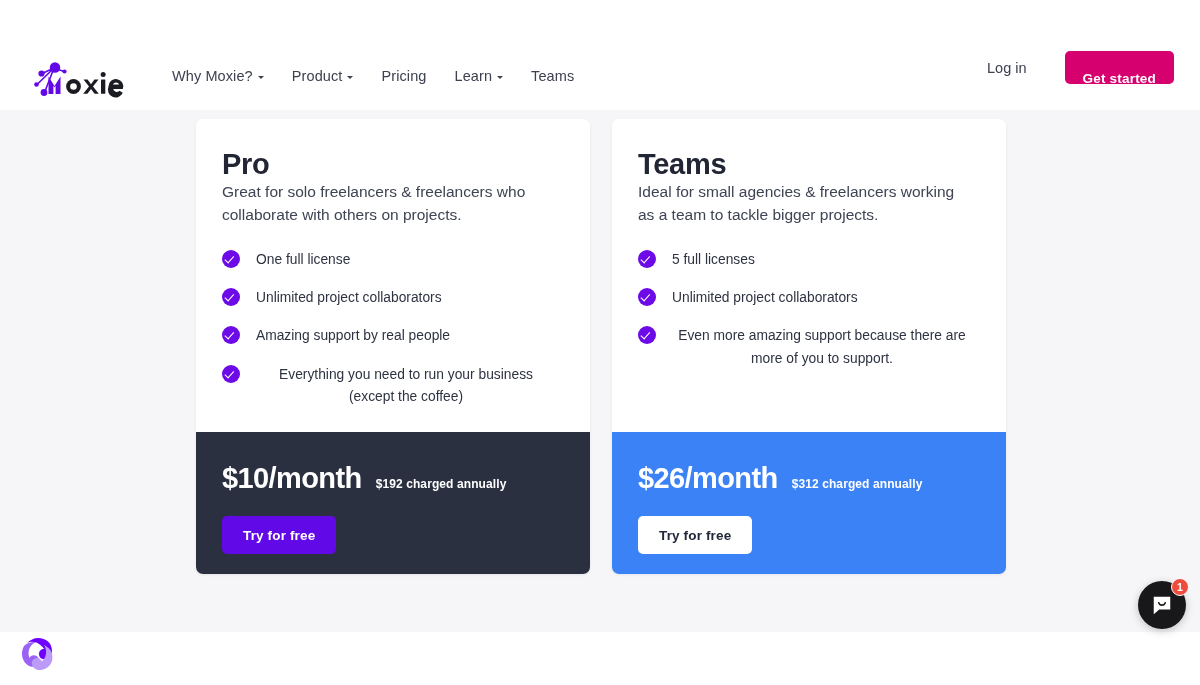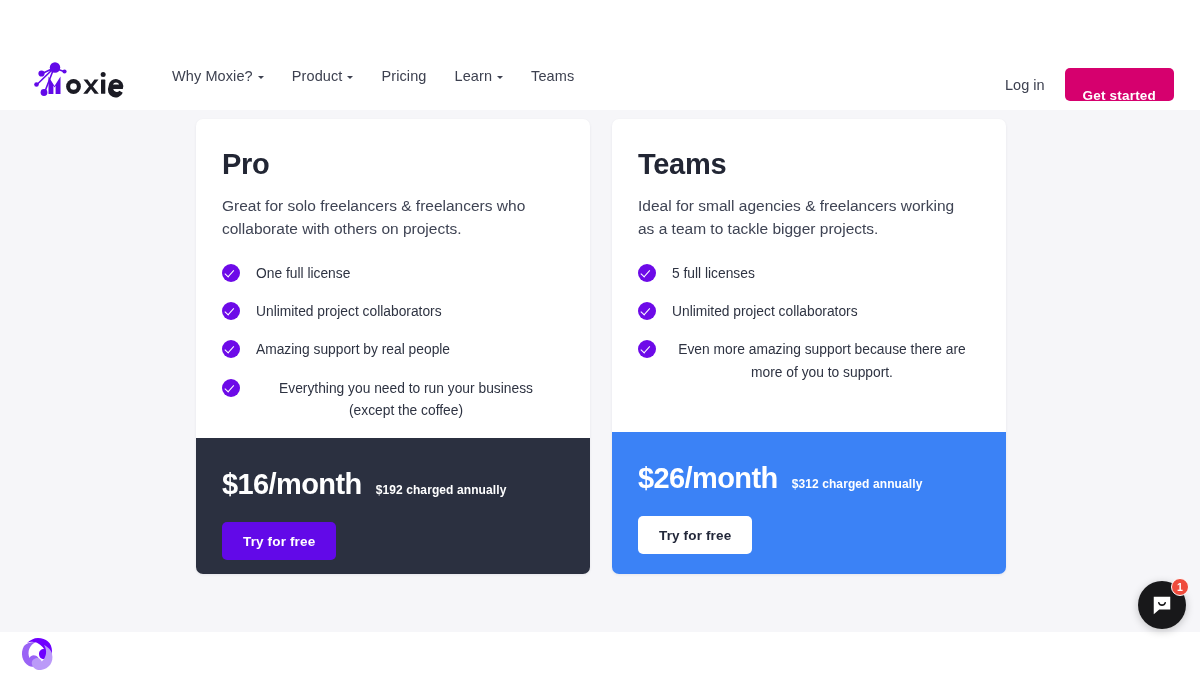--- a/index.html
+++ b/index.html
@@ -72,24 +72,24 @@
     border-right: 3.2px solid transparent;
     border-top: 3.6px solid #3d4150;
     display: inline-block;
     position: relative;
     top: 1px;
   }
 
   .header-right {
     position: absolute;
     right: 26px;
-    top: 68px;
-    display: flex;
-    align-items: center;
-    gap: 20px;
+    top: 51px;
+    display: flex;
+    align-items: center;
+    gap: 38px;
   }
 
   .login-link {
     font-size: 14.5px;
     color: #3d4150;
     cursor: pointer;
     white-space: nowrap;
   }
 
   .get-started-btn {
@@ -131,21 +131,20 @@
   .card-body {
     flex: 1;
     padding: 29px 26px 0 26px;
   }
 
   .card-title {
     font-size: 29px;
     font-weight: bold;
     color: #222634;
     letter-spacing: -0.3px;
-    margin-bottom: 14px;
   }
 
   .card-desc {
     font-size: 15.5px;
     line-height: 1.47;
     color: #3f4454;
     margin-bottom: 22px;
     max-width: 330px;
   }
 
@@ -358,21 +357,21 @@
             <span class="feature-text">Amazing support by real people</span>
           </li>
           <li class="feature">
             <span class="check"></span>
             <span class="feature-text">Everything you need to run your business (except the coffee)</span>
           </li>
         </ul>
       </div>
       <div class="card-footer dark">
         <div class="price-row">
-          <span class="price">$16/month</span>
+          <span class="price">$10/month</span>
           <span class="price-note">$192 charged annually</span>
         </div>
         <button class="cta purple">Try for free</button>
       </div>
     </div>
 
     <div class="card">
       <div class="card-body">
         <div class="card-title">Teams</div>
         <div class="card-desc">Ideal for small agencies &amp; freelancers working as a team to tackle bigger projects.</div>

